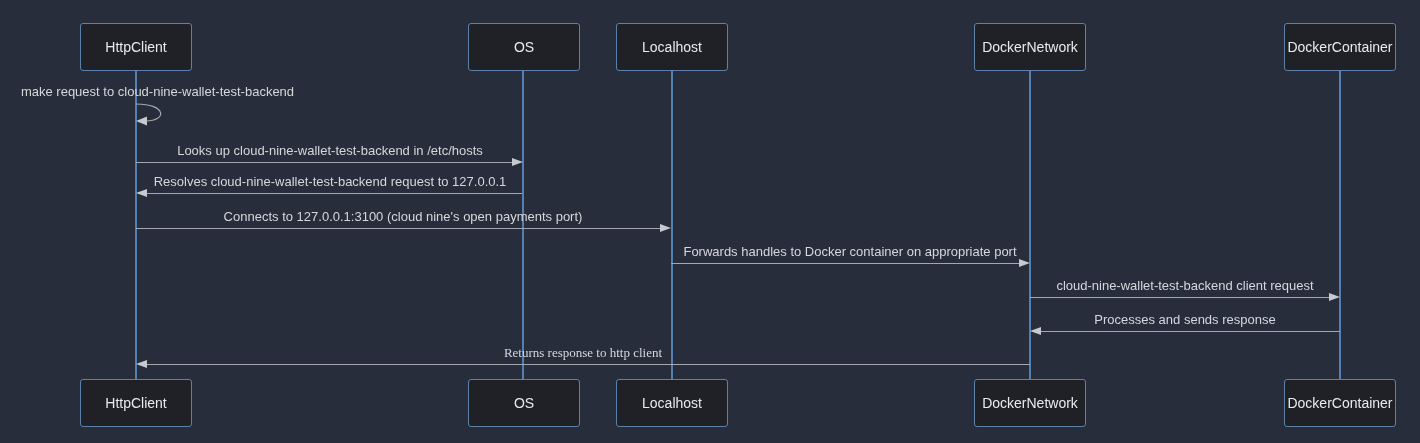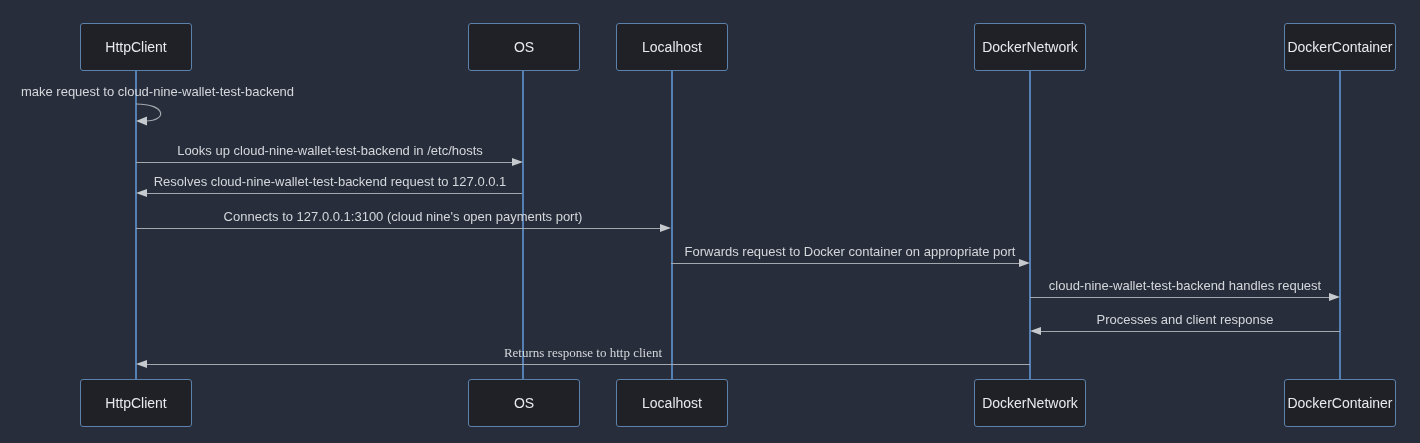--- a/index.html
+++ b/index.html
@@ -105,33 +105,33 @@
     <div class="arrowhead left" style="left:136px;top:189px;"></div>
   </div>
 
   <div>
     <div class="msg-label" style="left:403px;top:209px;text-align:center;">Connects to 127.0.0.1:3100 (cloud nine's open payments port)</div>
     <div class="msg-line" style="left:136px;top:228px;width:524px;"></div>
     <div class="arrowhead right" style="left:660px;top:224px;"></div>
   </div>
 
   <div>
-    <div class="msg-label" style="left:850px;top:244px;">Forwards request to Docker container on appropriate port</div>
+    <div class="msg-label" style="left:850px;top:244px;">Forwards handles to Docker container on appropriate port</div>
     <div class="msg-line" style="left:671px;top:263px;width:348px;"></div>
     <div class="arrowhead right" style="left:1019px;top:259px;"></div>
   </div>
 
   <div>
-    <div class="msg-label" style="left:1185px;top:278px;">cloud-nine-wallet-test-backend handles request</div>
+    <div class="msg-label" style="left:1185px;top:278px;">cloud-nine-wallet-test-backend client request</div>
     <div class="msg-line" style="left:1030px;top:297px;width:299px;"></div>
     <div class="arrowhead right" style="left:1329px;top:293px;"></div>
   </div>
 
   <div>
-    <div class="msg-label" style="left:1185px;top:312px;">Processes and client response</div>
+    <div class="msg-label" style="left:1185px;top:312px;">Processes and sends response</div>
     <div class="msg-line" style="left:1041px;top:331px;width:299px;"></div>
     <div class="arrowhead left" style="left:1030px;top:327px;"></div>
   </div>
 
   <div>
     <div class="msg-label" style="left:583px;top:345px;font-family:Liberation Serif, serif;">Returns response to http client</div>
     <div class="msg-line" style="left:147px;top:364px;width:883px;"></div>
     <div class="arrowhead left" style="left:136px;top:360px;"></div>
   </div>
 

